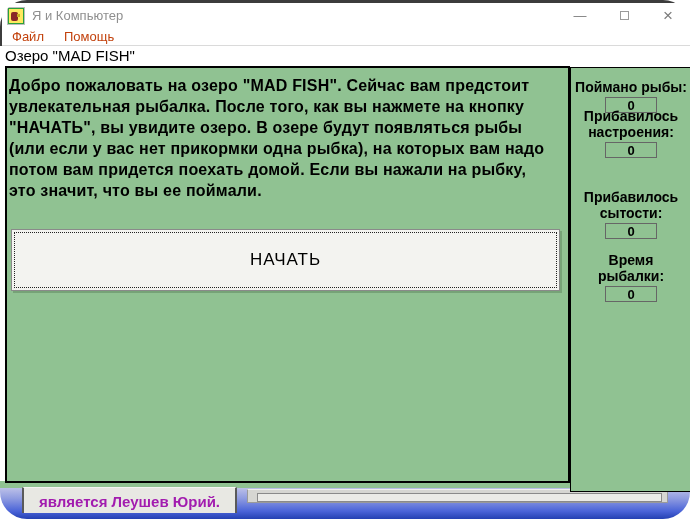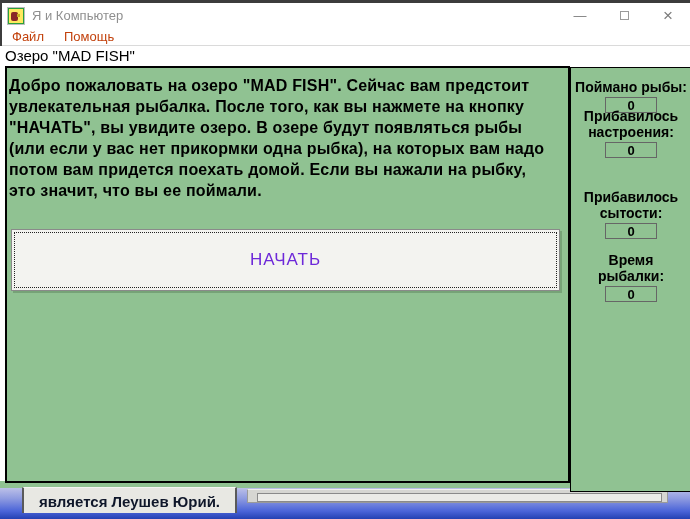--- a/index.html
+++ b/index.html
@@ -1,18 +1,18 @@
 <!DOCTYPE html>
 <html><head>
 <meta charset="utf-8">
 <style>
   * { margin:0; padding:0; box-sizing:border-box; }
   html,body { background:#fff; }
   body { font-family:"Liberation Sans","DejaVu Sans",sans-serif; }
-  .window { position:relative; width:690px; height:519px; background:#fff; overflow:hidden; }
+  .window { position:relative; width:690px; height:519px; background:#fff; overflow:hidden;border-radius:27px; }
 
   
   .edge-top  { position:absolute; left:0; top:0; width:690px; height:3px; background:#3c3c3c; z-index:9; }
   .edge-left { position:absolute; left:0; top:0; width:2px; height:46px; background:#3c3c3c; z-index:9; }
 
   
   .titlebar { position:absolute; left:2px; top:3px; width:688px; height:25px; background:#fff; display:flex; align-items:center; }
   .app-icon { width:16px; height:16px; margin-left:6px; border:1px solid #2aa03c; background:#ffe95e; position:relative; box-shadow:0 0 0 1px #bdbdbd; }
   .app-icon .blob { position:absolute; left:2px; top:3px; width:7px; height:9px; background:#8a2727; border-radius:2px; }
   .app-icon .dot { position:absolute; right:3px; top:5px; width:3px; height:3px; background:#c8b020; }
@@ -25,38 +25,38 @@
   .menubar { position:absolute; left:0; top:28px; width:690px; height:18px; background:#fff; border-bottom:1px solid #dadada; display:flex; align-items:center; padding-left:12px; }
   .menu-item { font-size:13px; color:#c2410c; margin-right:20px; }
 
   
   .lake-caption { position:absolute; left:5px; top:47px; font-size:15px; color:#000; }
 
   
   .main-panel { position:absolute; left:5px; top:66px; width:565px; height:417px; background:#90c292; border:2px solid #000; overflow:hidden; z-index:2; }
   .main-text { position:absolute; left:2px; top:7px; width:559px; }
   .tline { white-space:nowrap; overflow:hidden; font-size:16px; font-weight:bold; letter-spacing:0.2px; line-height:21px; color:#000; }
-  .start-btn { position:absolute; left:4px; top:161px; width:549px; height:62px; background:#f3f3f0; border:1px solid #8a8a8a; box-shadow:2px 2px 0 rgba(40,70,40,.25); display:flex; align-items:center; justify-content:center; font-size:17px; letter-spacing:1px; color:#6d28d9; cursor:default; }
+  .start-btn { position:absolute; left:4px; top:161px; width:549px; height:62px; background:#f3f3f0; border:1px solid #8a8a8a; box-shadow:2px 2px 0 rgba(40,70,40,.25); display:flex; align-items:center; justify-content:center; font-size:17px; letter-spacing:1px; color:#000000; cursor:default; }
   .start-btn::after { content:""; position:absolute; left:2px; top:2px; right:2px; bottom:2px; border:1px dotted #222; pointer-events:none; }
 
   
   .right-panel { position:absolute; left:570px; top:67px; width:121px; height:425px; background:#90c292; border:1px solid #000; z-index:4; overflow:hidden; }
   .counter { position:absolute; left:0; width:120px; text-align:center; }
   .counter-label { font-size:14px; font-weight:bold; line-height:16px; color:#000; }
   .counter-label.narrow { max-width:80px; margin:0 auto; }
   .counter-box { display:inline-block; width:52px; height:16px; border:1px solid #666; margin-top:2px; font-size:13px; font-weight:bold; line-height:15px; color:#000; background:transparent; }
   .c1 { top:11px; } .c2 { top:40px; } .c3 { top:121px; } .c4 { top:184px;text-align:center; }
 
   
   .form-strip { position:absolute; left:0; top:481px; width:690px; height:8px; background:#90c292; z-index:0; }
   .footer-blue { position:absolute; left:0; top:488px; width:690px; height:31px; z-index:1;
     background:linear-gradient(180deg,#bcc0e8 0%,#8d9ae0 35%,#4a63d8 75%,#2440b2 100%); }
   .author-box { position:absolute; left:22px; top:487px; width:215px; height:26px; z-index:2; background:#e8e8e3;
     border-left:2px solid #5a5a5a; border-right:2px solid #5a5a5a; border-top:1px solid #f5f5f3;
-    font-size:15px; font-weight:bold; color:#0f172a; text-align:center; padding-top:5px; white-space:nowrap; overflow:hidden; }
+    font-size:15px; font-weight:bold; color:#a21caf; text-align:center; padding-top:5px; white-space:nowrap; overflow:hidden; }
   .footer-bar { position:absolute; left:247px; top:489px; width:421px; height:14px; z-index:2; background:#d6d6d2; border:1px solid #9a9a9a; border-top-color:#f0f0ec; }
   .footer-bar-inner { margin:3px 5px 0 9px; height:9px; background:#ebebe7; border:1px solid #8a8a8a; }
 </style>
 </head>
 <body>
 
 <div class="window">
 
   <div class="edge-top"></div>
   <div class="edge-left"></div>

